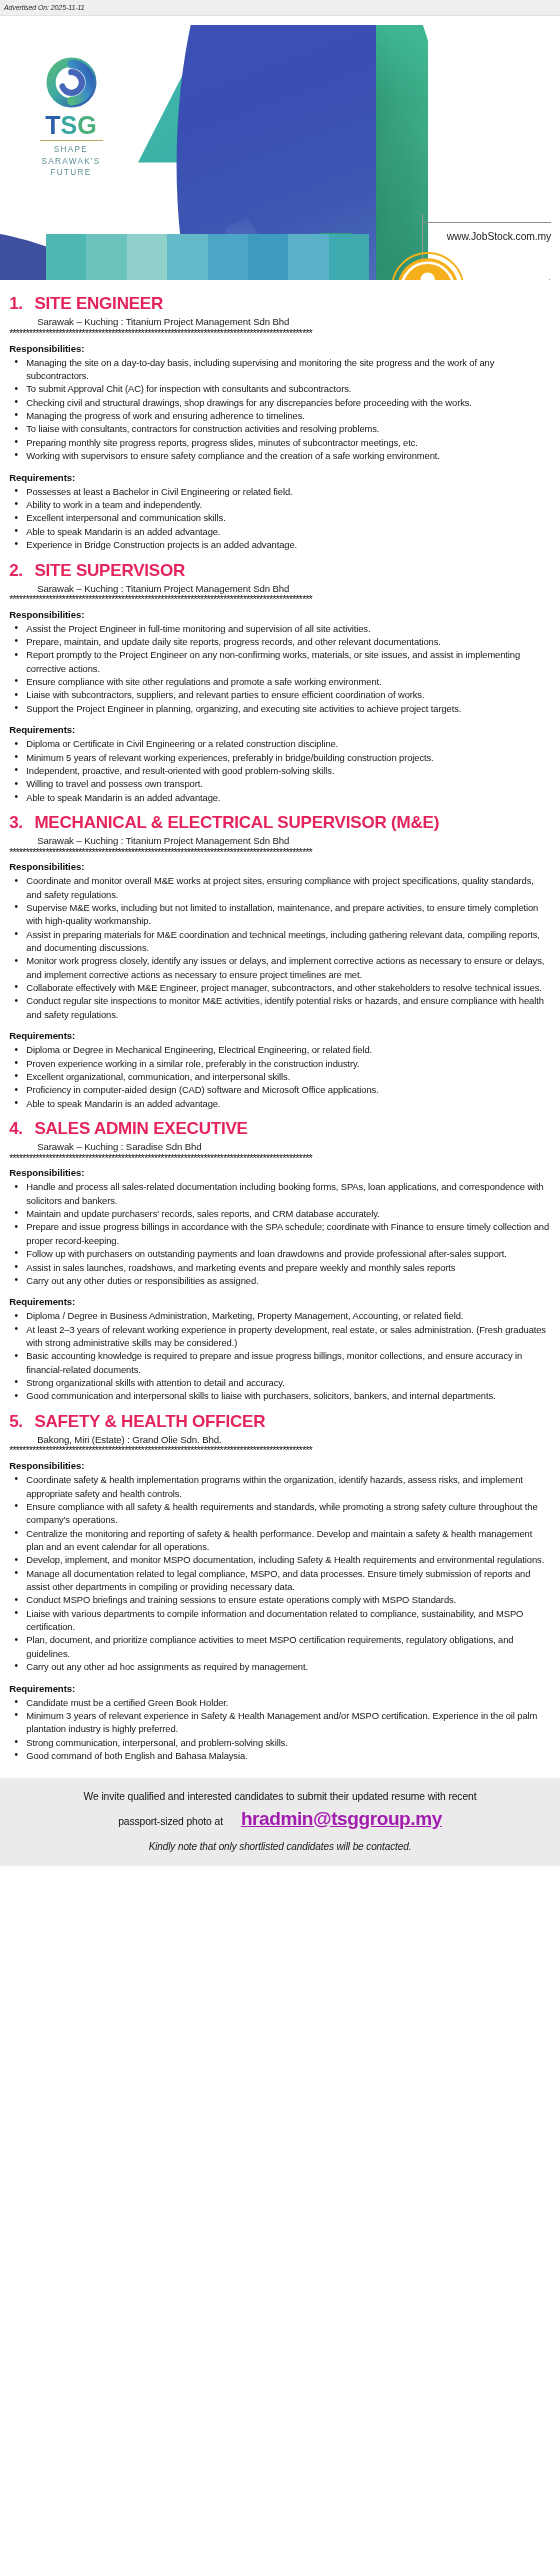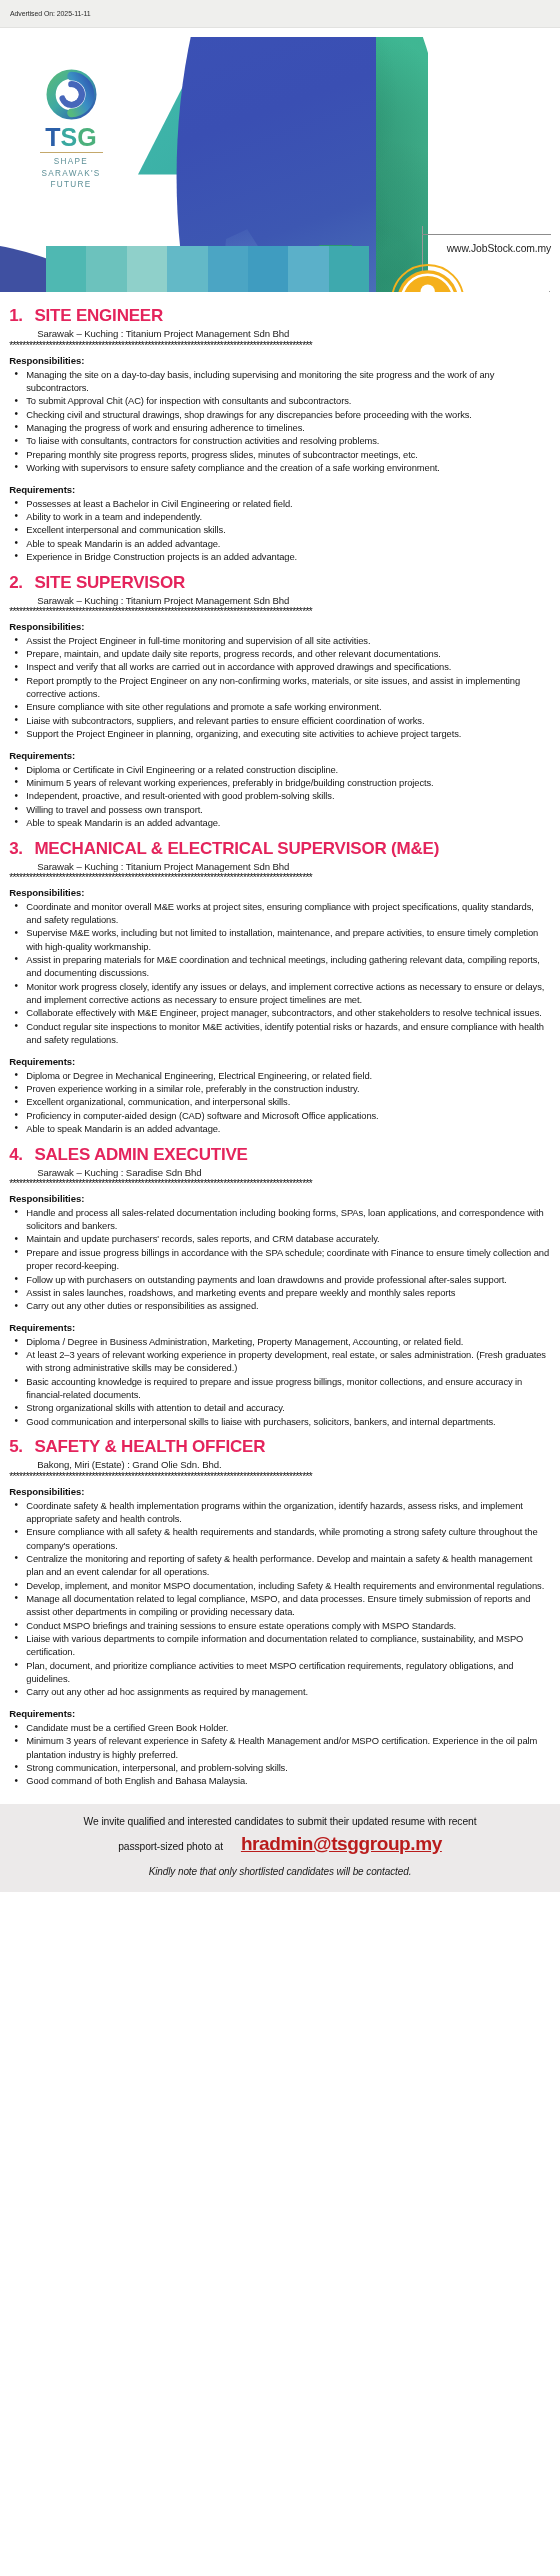--- a/index.html
+++ b/index.html
@@ -14,26 +14,27 @@
   #page {
     position: relative;
     width: 560px;
     min-height: 2576px;
     background: #ffffff;
     overflow: hidden;
   }
 
   
   .ad-bar {
-    height: 28px;
+    height: 16px;
     background: #efefed;
     border-bottom: 0.7px solid #e2e2e0;
     display: flex;
     align-items: center;
-    padding-left: 10px;
+    padding-left: 4px;
+    font-style: italic;
   }
   .ad-bar-text {
     font-family: "Liberation Sans Narrow", "Liberation Sans", sans-serif;
     font-size: 7.6px;
     color: #2b2b2b;
     letter-spacing: -0.1px;
     white-space: nowrap;
     transform: scaleX(0.92);
     transform-origin: left center;
   }
@@ -397,21 +398,21 @@
     display: flex;
     align-items: baseline;
     justify-content: center;
     gap: 18px;
     flex-wrap: wrap;
   }
   .footer-email {
     font-family: "Liberation Sans Narrow", "Liberation Sans", sans-serif;
     font-size: 19px;
     font-weight: 700;
-    color: #b91c1c;
+    color: #a21caf;
     letter-spacing: -0.4px;
     line-height: 1;
   }
   .footer-note {
     margin-top: 13px;
     font-family: "Liberation Sans Narrow", "Liberation Sans", sans-serif;
     font-size: 10px;
     font-style: italic;
     color: #1a1a1a;
     letter-spacing: -0.1px;
@@ -542,21 +543,20 @@
       <div class="job-head">
         <span class="job-num">2.</span>
         <span class="job-title">SITE SUPERVISOR</span>
       </div>
       <div class="job-sub">Sarawak – Kuching : Titanium Project Management Sdn Bhd</div>
       <div class="job-divider">********************************************************************************************</div>
       <div class="sec-label">Responsibilities:</div>
       <ul class="bullets">
         <li>Assist the Project Engineer in full-time monitoring and supervision of all site activities.</li>
         <li>Prepare, maintain, and update daily site reports, progress records, and other relevant documentations.</li>
-        <li>Inspect and verify that all works are carried out in accordance with approved drawings and specifications.</li>
         <li>Report promptly to the Project Engineer on any non-confirming works, materials, or site issues, and assist in implementing corrective actions.</li>
         <li>Ensure compliance with site other regulations and promote a safe working environment.</li>
         <li>Liaise with subcontractors, suppliers, and relevant parties to ensure efficient coordination of works.</li>
         <li>Support the Project Engineer in planning, organizing, and executing site activities to achieve project targets.</li>
       </ul>
       <div class="sec-label req">Requirements:</div>
       <ul class="bullets">
         <li>Diploma or Certificate in Civil Engineering or a related construction discipline.</li>
         <li>Minimum 5 years of relevant working experiences, preferably in bridge/building construction projects.</li>
         <li>Independent, proactive, and result-oriented with good problem-solving skills.</li>

